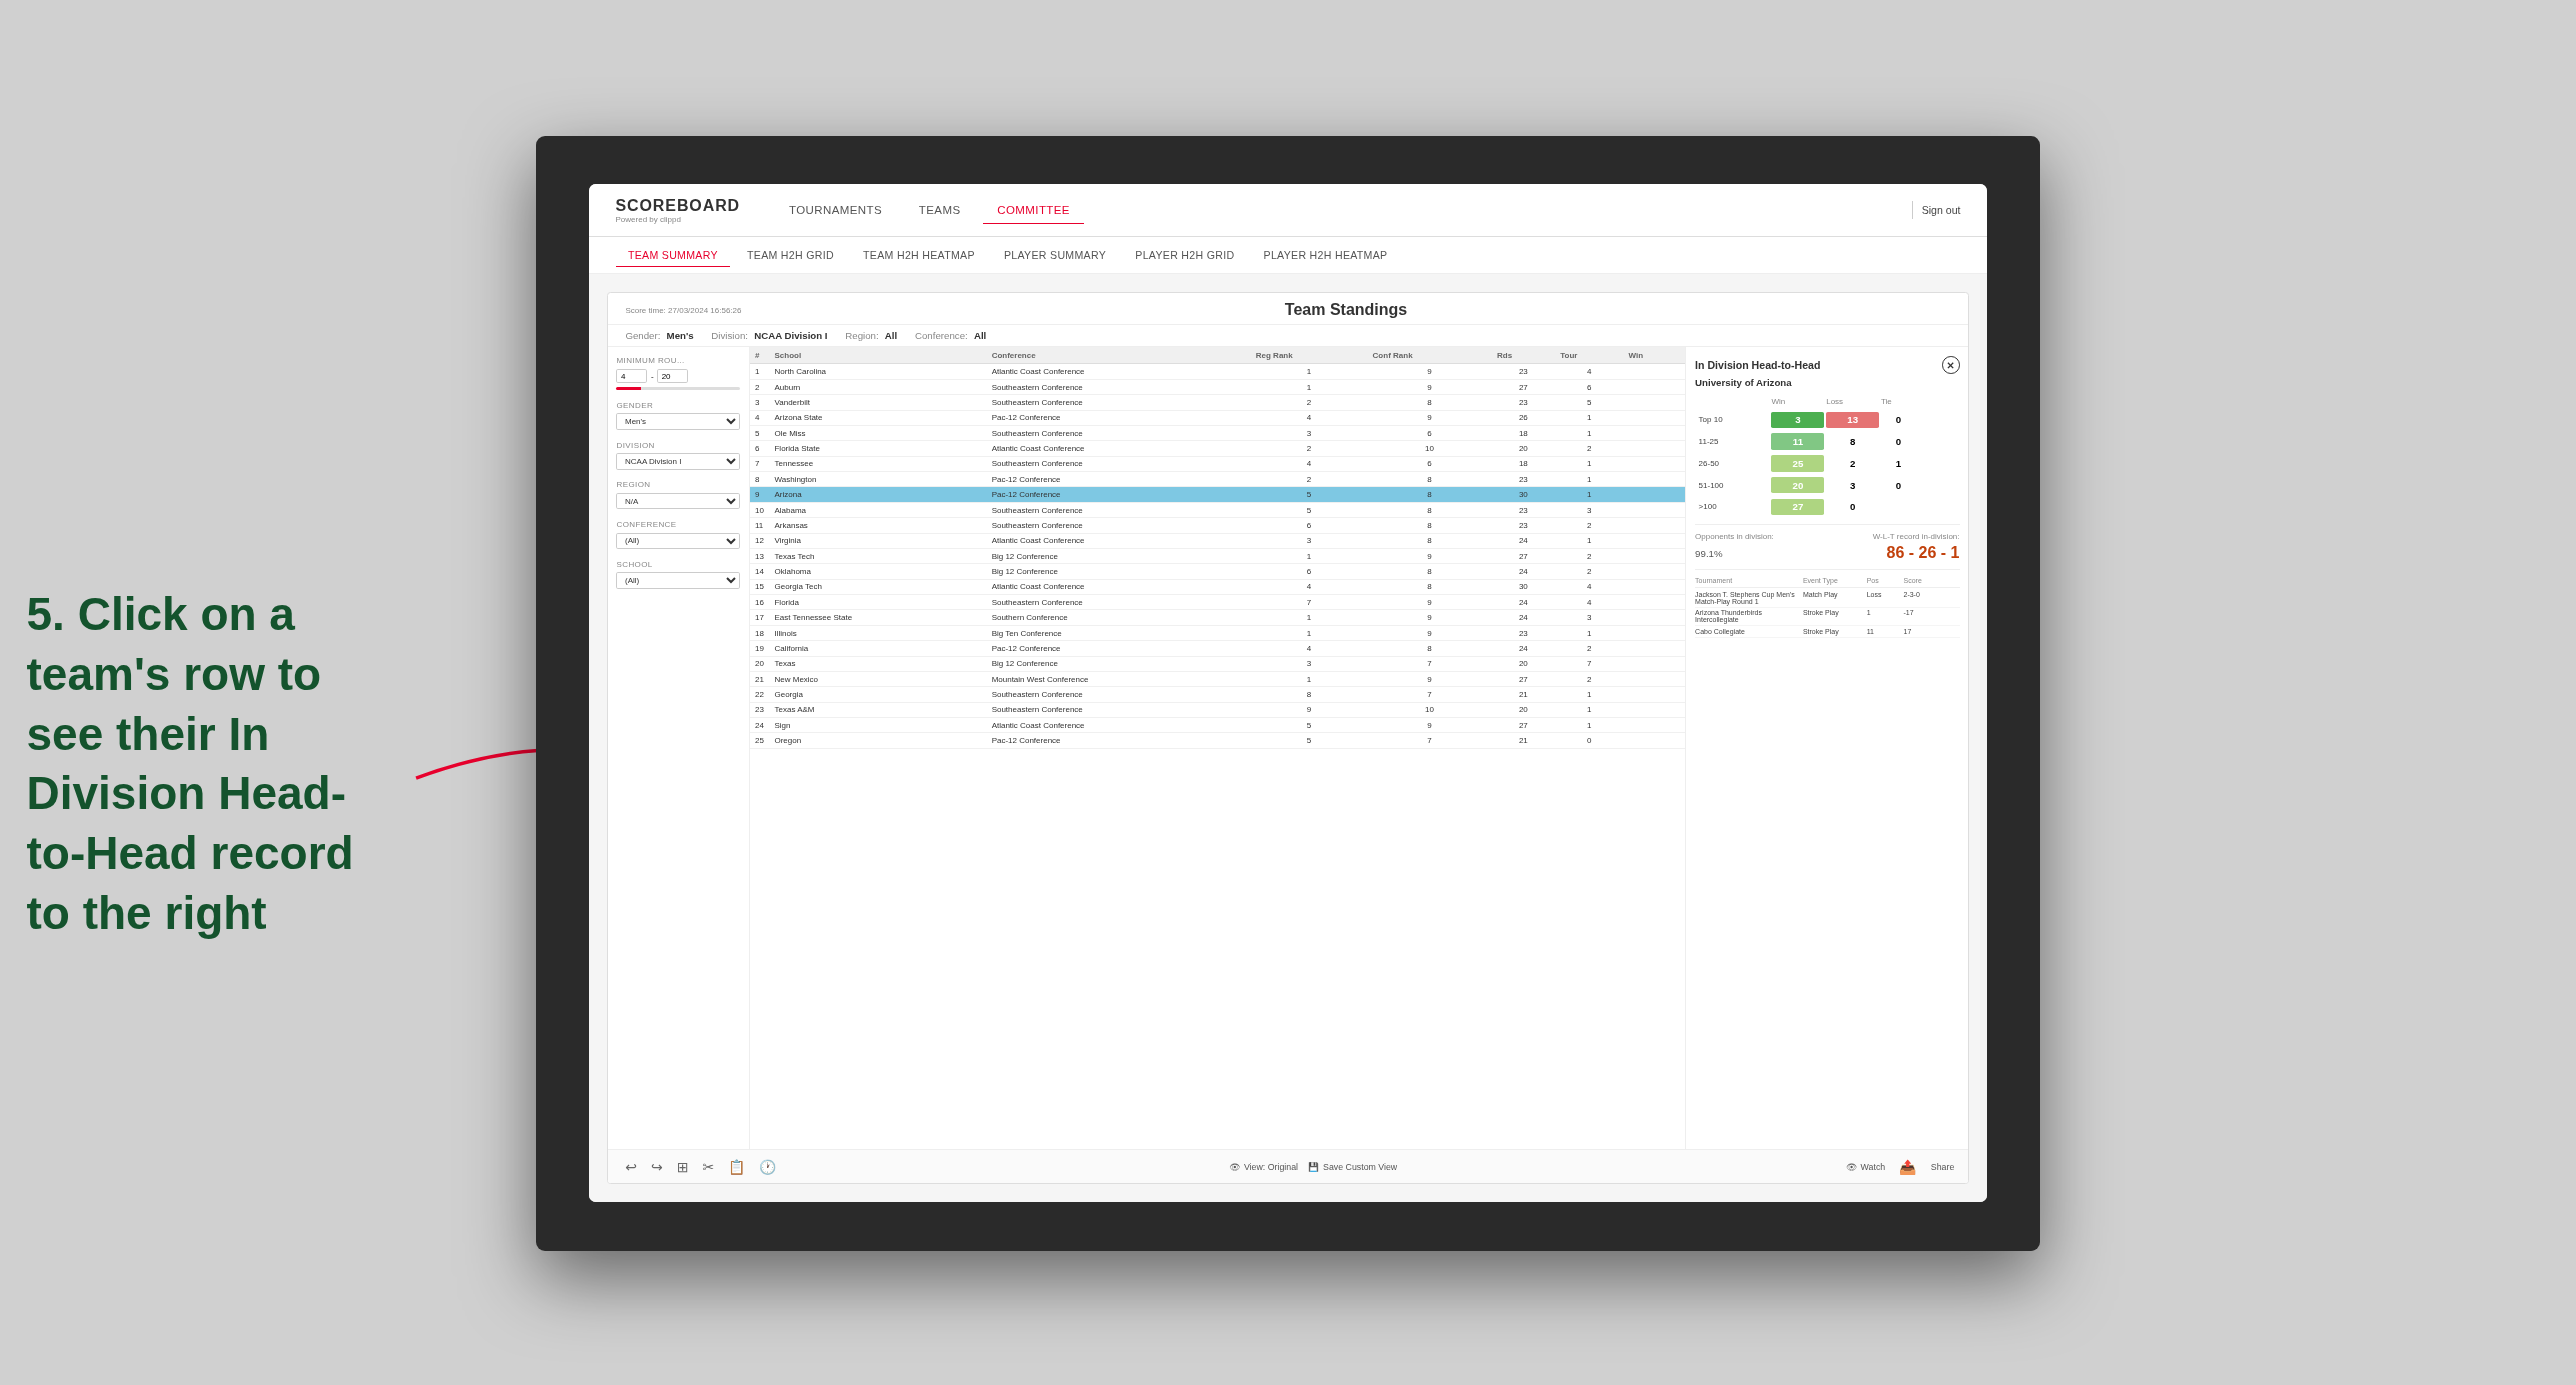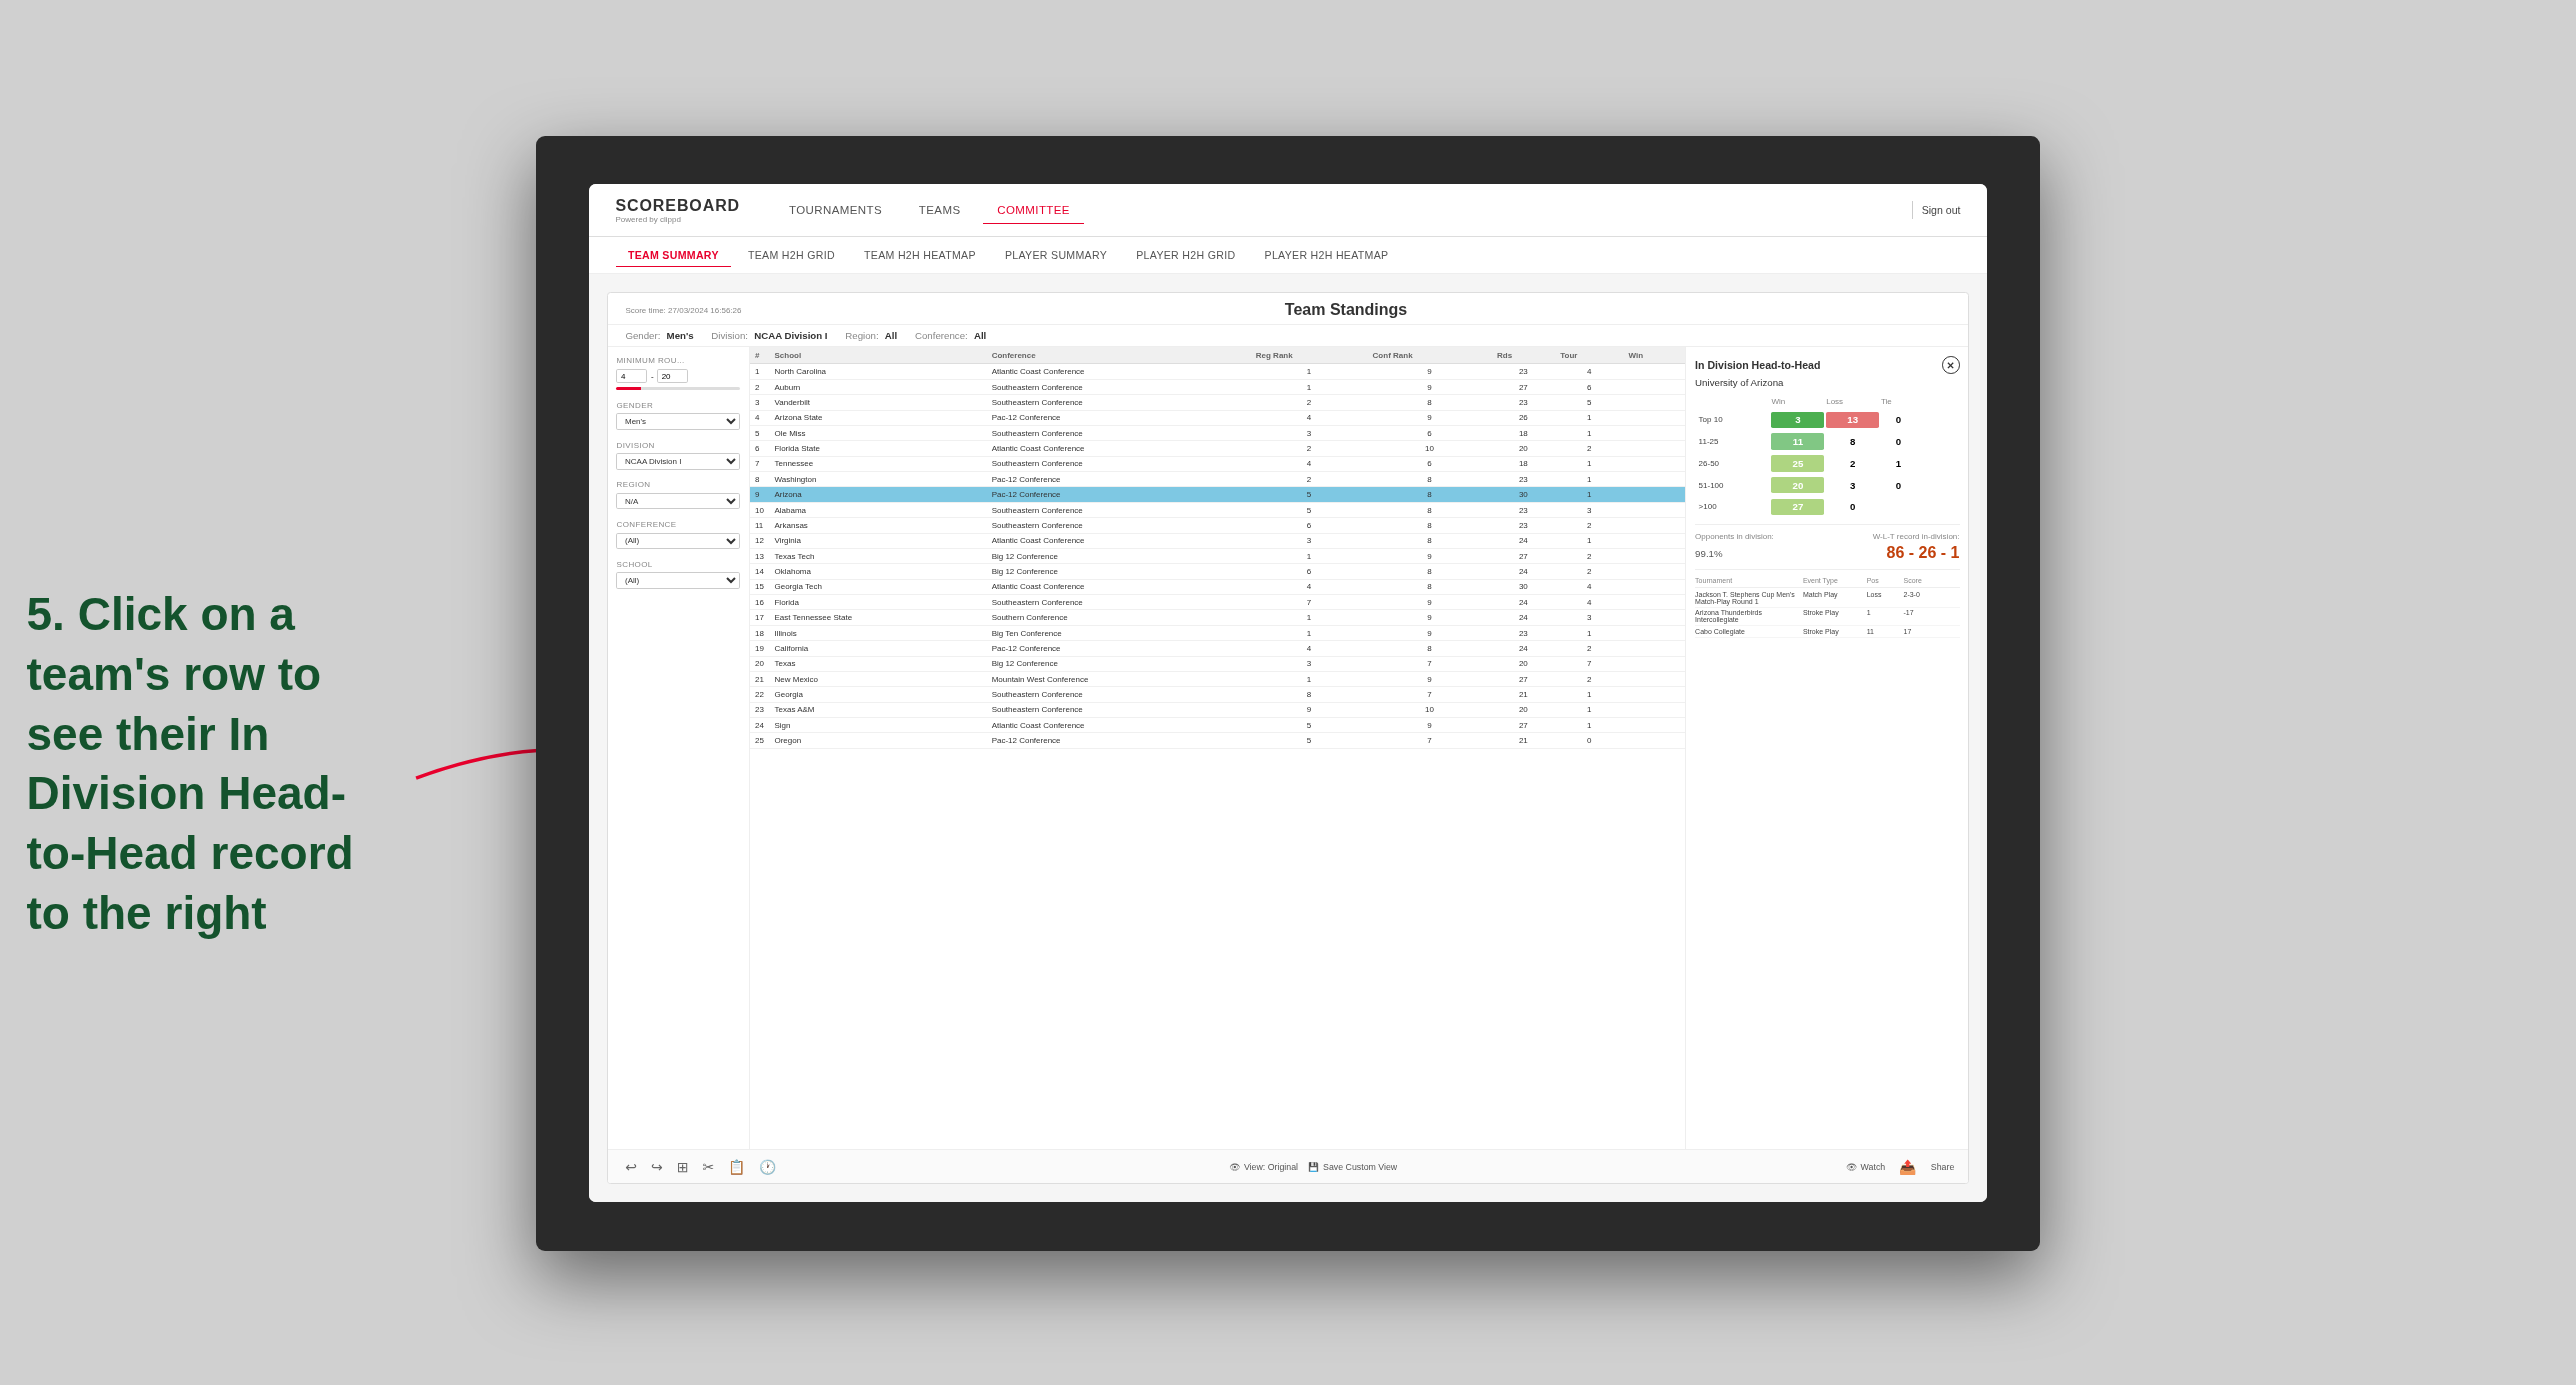--- a/index.html
+++ b/index.html
@@ -139,21 +139,21 @@
       padding: 5.3px 12.4px;
       font-size: 10.6px;
       color: #555;
       cursor: pointer;
       letter-spacing: 0.3px;
       white-space: nowrap;
     }
     .sub-nav-item.active {
       color: #e8002d;
       border-bottom: 1.8px solid #e8002d;
-      font-weight: 700;
+      font-weight: 400;
     }
 
     
     .main-content {
       flex: 1;
       background: #f5f5f5;
       display: flex;
       align-items: flex-start;
       justify-content: center;
       overflow: hidden;
@@ -333,21 +333,21 @@
       display: flex;
       align-items: center;
       justify-content: center;
       font-size: 9.7px;
       cursor: pointer;
       color: #333;
       font-weight: bold;
     }
     .h2h-team {
       font-size: 9.7px;
-      font-weight: 400;
+      font-weight: 700;
       color: #333;
       margin-bottom: 7px;
     }
     .h2h-table-header {
       display: grid;
       grid-template-columns: 71px 53px 53px 35px;
       gap: 1.8px;
       font-size: 8px;
       color: #888;
       margin-bottom: 1.8px;

